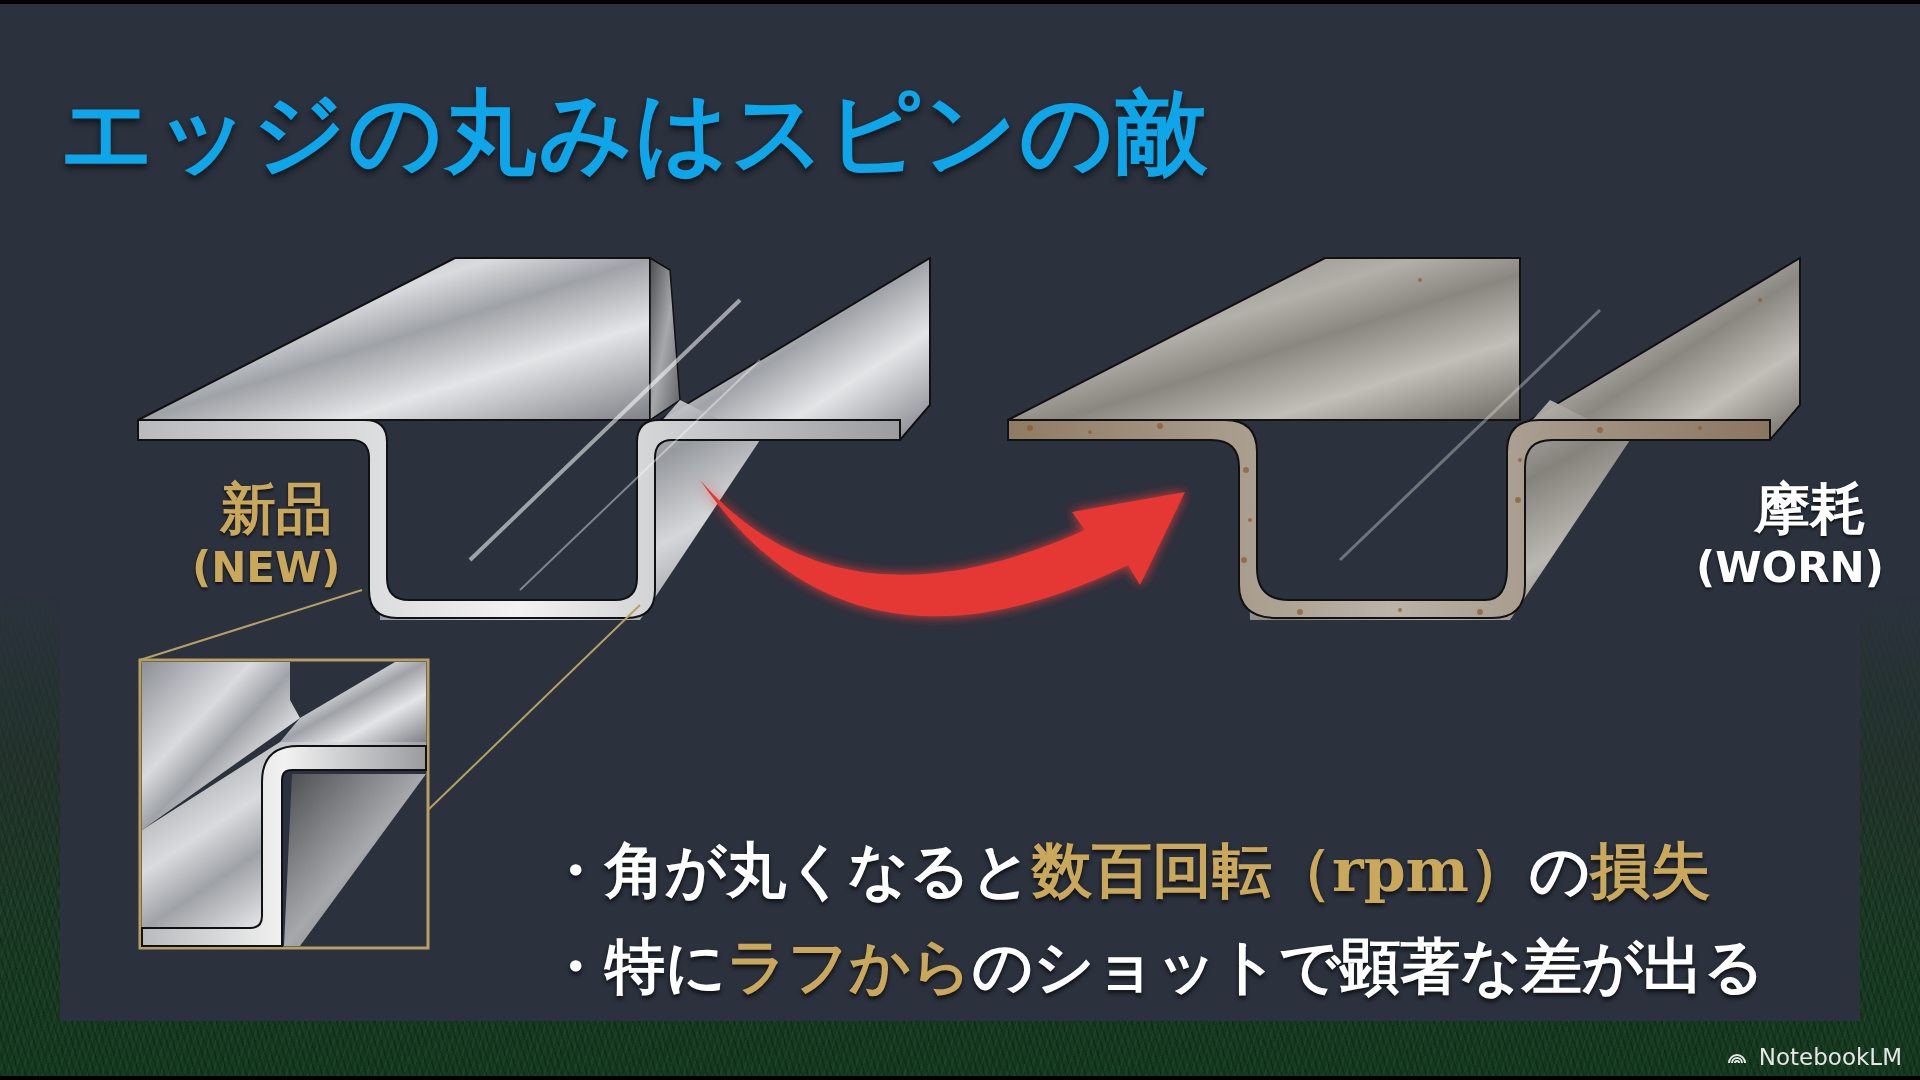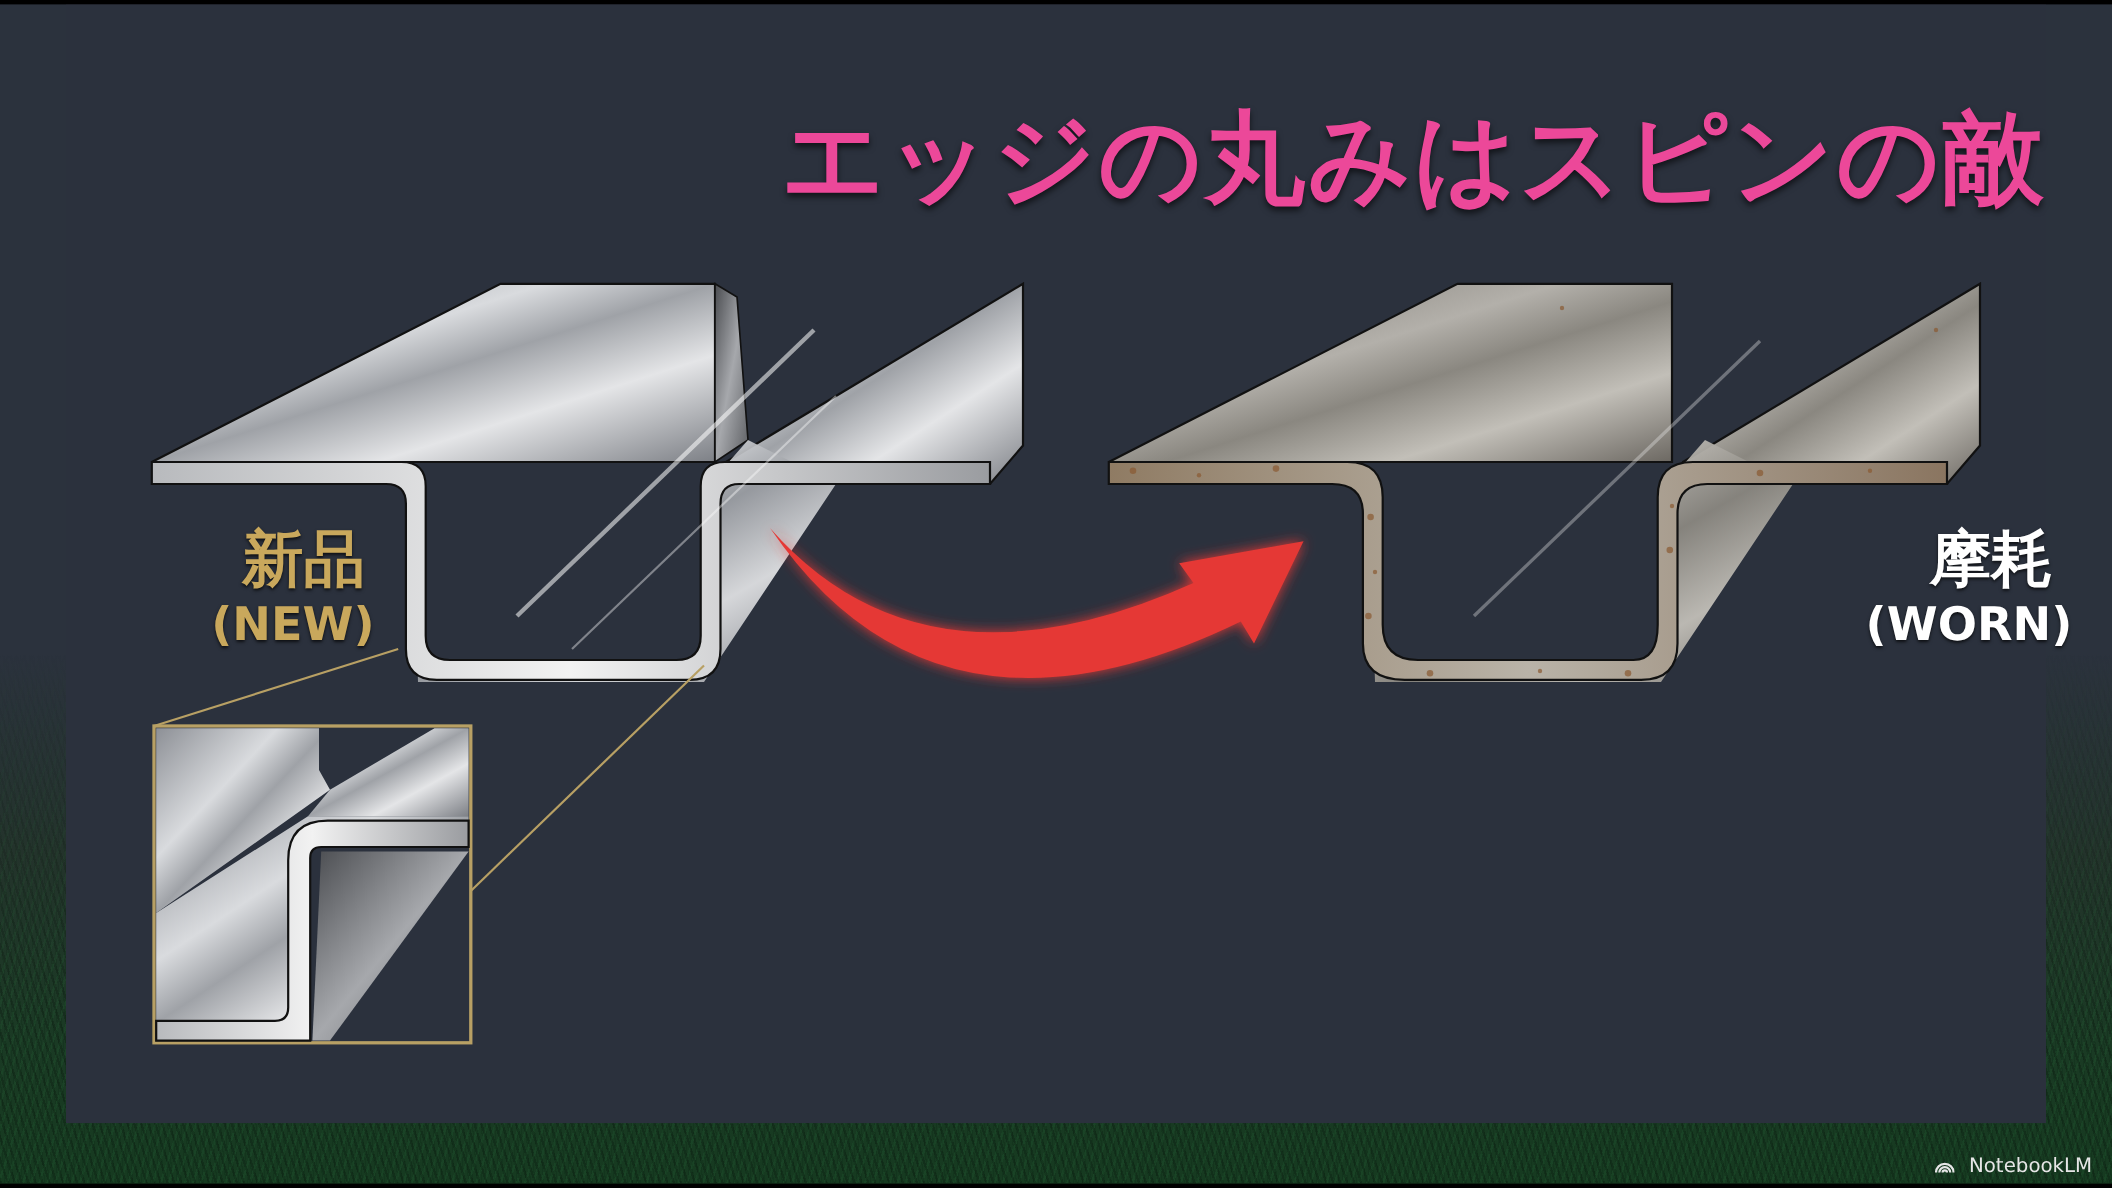--- a/index.html
+++ b/index.html
@@ -21,22 +21,22 @@
       repeating-linear-gradient(108deg, rgba(40,110,60,0.18) 0 2px, transparent 2px 7px),
       repeating-linear-gradient(85deg, rgba(10,40,20,0.25) 0 1px, transparent 1px 4px);
     -webkit-mask-image: linear-gradient(180deg, transparent 0%, transparent 55%, #000 85%);
             mask-image: linear-gradient(180deg, transparent 0%, transparent 55%, #000 85%);
   }
   .panel {
     position: absolute; left: 60px; top: 0; width: 1800px; height: 1017px;
     background: #2b313d;
   }
   .title {
-    position: absolute; left: 0; right: 0; top: 78px; text-align: right;
-    color: #ec4899; font-size: 92px; font-weight: bold; letter-spacing: 2px;
+    position: absolute; left: 0; right: 0; top: 67px; text-align: left;
+    color: #0ea5e9; font-size: 92px; font-weight: bold; letter-spacing: 2px;
     text-shadow: 0 4px 6px rgba(0,0,0,0.6);
   }
   .label-new {
     position: absolute; left: 132px; top: 470px; width: 140px; text-align: right;
     color: #c9a85c; font-weight: bold; text-shadow: 0 2px 3px rgba(0,0,0,0.7);
   }
   .label-worn {
     position: absolute; left: 1636px; top: 470px; width: 170px; text-align: right;
     color: #ffffff; font-weight: bold; text-shadow: 0 2px 3px rgba(0,0,0,0.7);
   }
@@ -46,21 +46,21 @@
     position: absolute; left: 485px; top: 818px; width: 1300px;
     color: #ffffff; font-family: "DejaVu Serif", "Liberation Serif", serif;
     font-size: 60px; line-height: 96px; font-weight: bold;
     text-shadow: 0 3px 4px rgba(0,0,0,0.7);
   }
   .bullet-line { white-space: nowrap; }
   .accent { color: #c9a85c; }
   .metal-svg { position: absolute; left: 0; top: 0; }
   .watermark {
     position: absolute; right: 18px; bottom: 6px; color: #e6e6e6;
-    font-size: 18px; display: flex; align-items: center; gap: 13px;
+    font-size: 23px; display: flex; align-items: center; gap: 13px;
   }
 </style>
 </head>
 <body>
 
 <div class="stage">
   <div class="grass"></div>
 
   <div class="panel">
 
@@ -168,20 +168,28 @@
     <div class="label-new">
       <span class="label-main">新品</span>
       <span class="label-sub">(NEW)</span>
     </div>
 
     <div class="label-worn">
       <span class="label-main">摩耗</span>
       <span class="label-sub">(WORN)</span>
     </div>
 
+    <div class="bullets">
+      <div class="bullet-line">
+        <span>・</span><span>角が丸くなると</span><span class="accent">数百回転（rpm）</span><span>の</span><span class="accent">損失</span>
+      </div>
+      <div class="bullet-line">
+        <span>・</span><span>特に</span><span class="accent">ラフから</span><span>のショットで顕著な差が出る</span>
+      </div>
+    </div>
   </div>
 
   <div class="watermark">
     <svg width="18" height="14" viewBox="0 0 18 14">
       <path d="M1,13 A8,8 0 0 1 17,13" fill="none" stroke="#e6e6e6" stroke-width="2"></path>
       <path d="M4,13 A5,5 0 0 1 14,13" fill="none" stroke="#e6e6e6" stroke-width="2"></path>
       <path d="M7,13 A2,2 0 0 1 11,13" fill="none" stroke="#e6e6e6" stroke-width="2"></path>
     </svg>
     <span>NotebookLM</span>
   </div>

